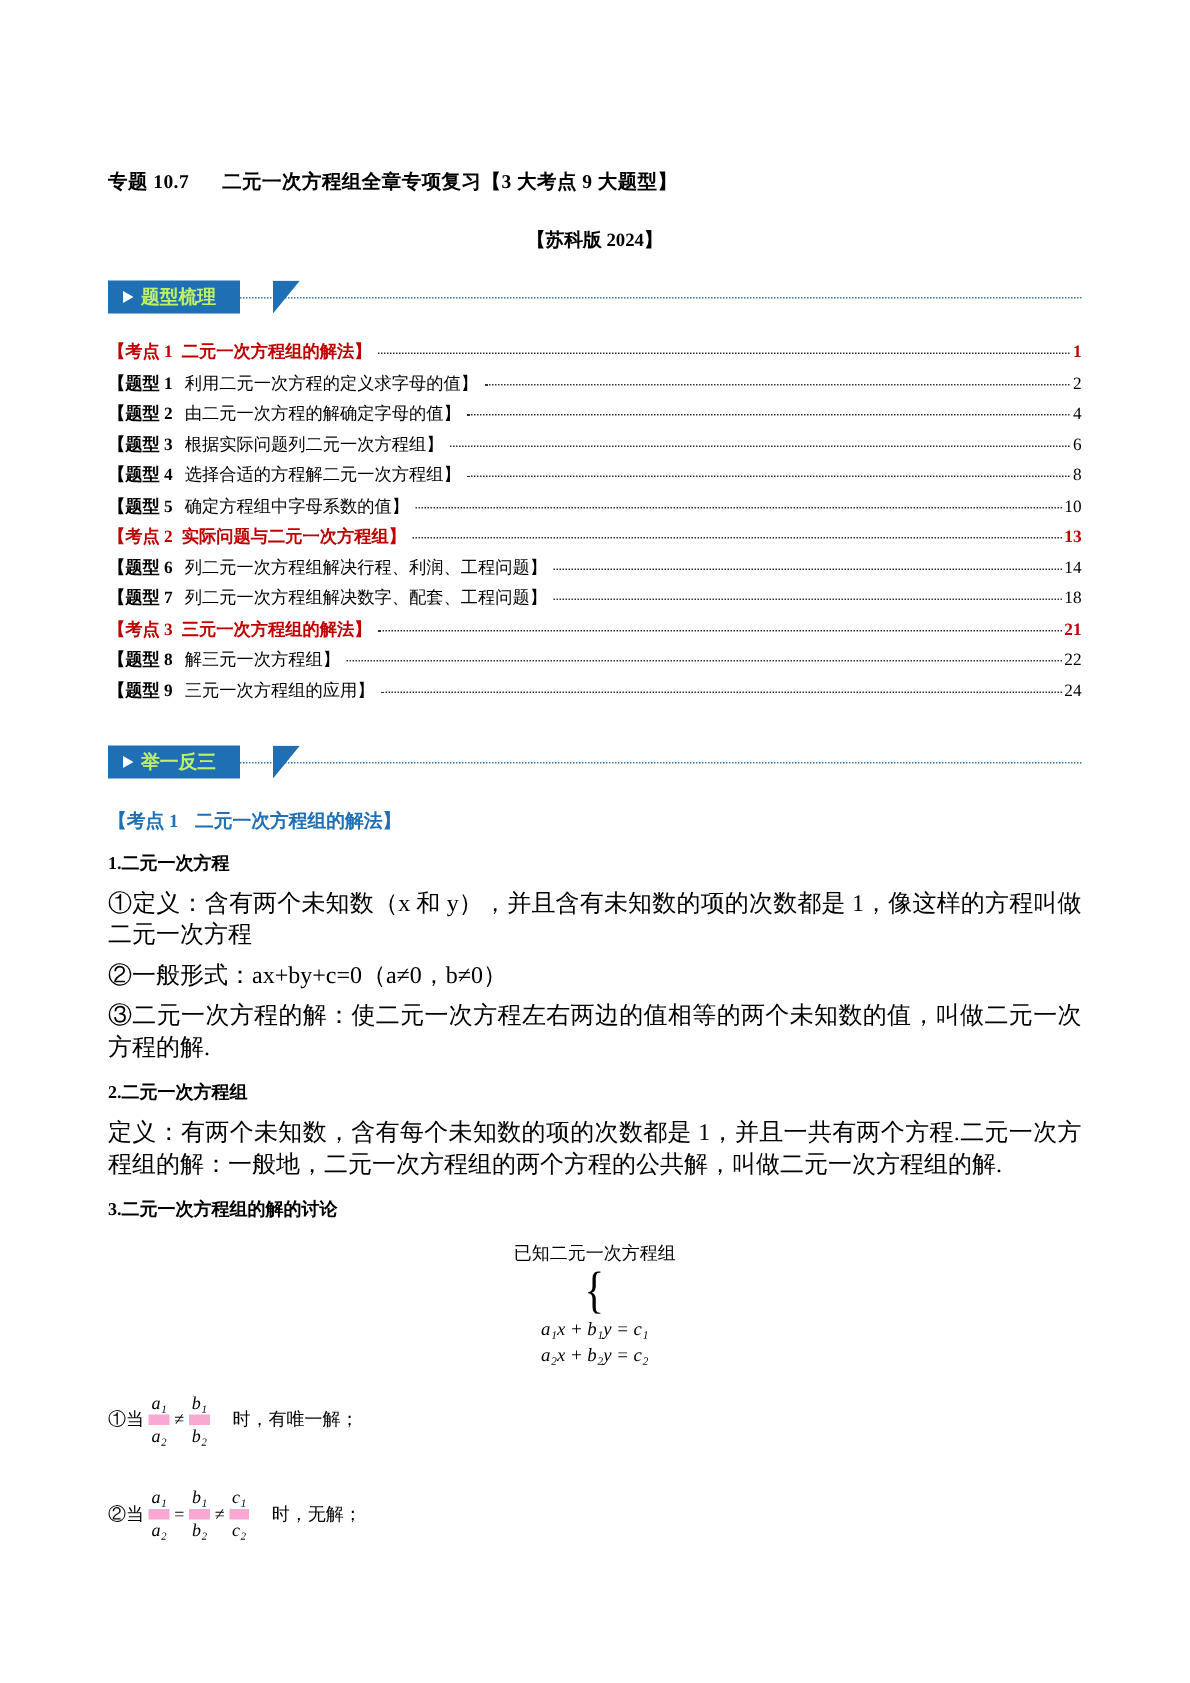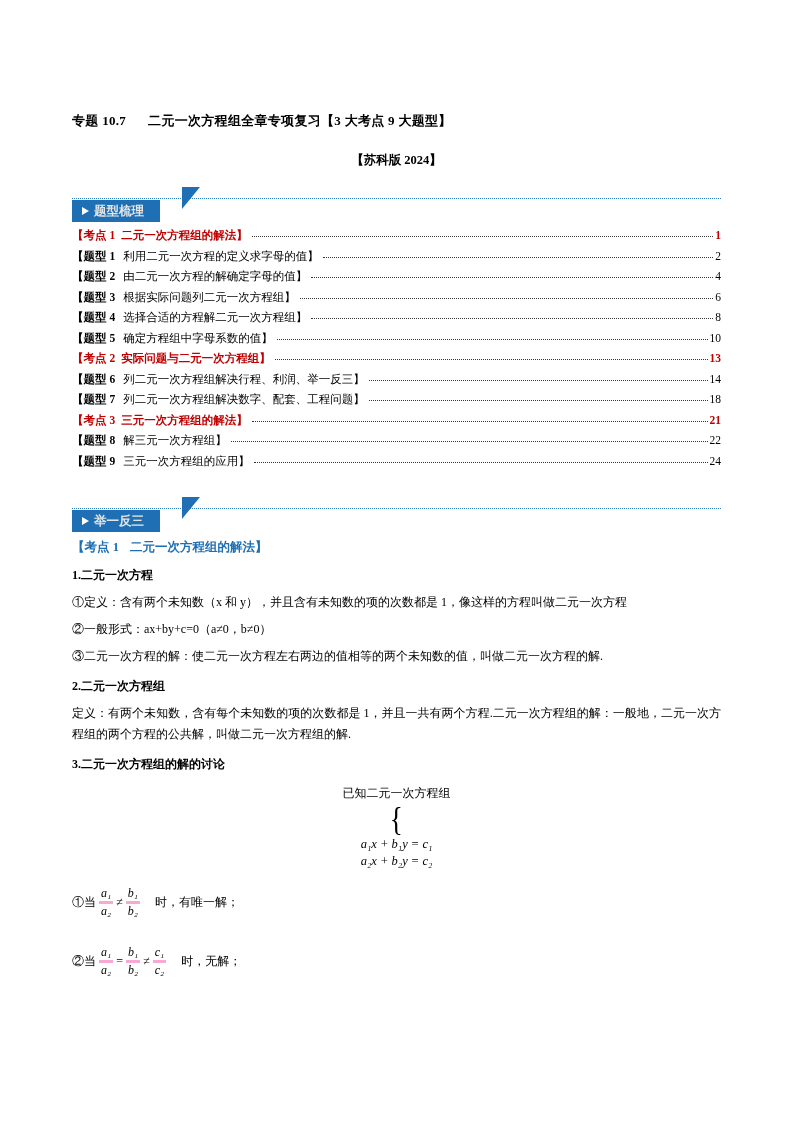--- a/index.html
+++ b/index.html
@@ -39,24 +39,24 @@
 
   
   .banner {
     position: relative;
     margin-top: 18px;
     height: 22px;
   }
   .banner-flag {
     position: absolute;
     left: 0;
-    top: 13px;
+    top: 0;
     height: 22px;
     background: #1f6fb4;
-    color: #e5e5e5;
+    color: #bef264;
     font-size: 12.5px;
     font-weight: bold;
     display: flex;
     align-items: center;
     padding: 0 16px 0 10px;
     box-sizing: border-box;
     z-index: 2;
   }
   .banner-flag .tri {
     display: inline-block;
@@ -117,21 +117,21 @@
 
   
   .kp-head {
     color: #1f6fb4;
     font-weight: bold;
     font-size: 12.5px;
     margin-top: 20px;
   }
   .kp-head .kp-name { margin-left: 8px; }
   .p {
-    font-size: 12px;
+    font-size: 16px;
     line-height: 21px;
     margin-top: 6px;
     text-align: justify;
   }
   .p-bold {
     font-size: 12px;
     font-weight: bold;
     line-height: 21px;
     margin-top: 9px;
   }
@@ -159,21 +159,21 @@
   }
   .frac {
     display: inline-block;
     vertical-align: middle;
     text-align: center;
     font-style: italic;
     font-size: 12px;
     line-height: 1.25;
     margin: 0 3px;
   }
-  .frac .num { border-bottom: 3px solid #f9a8d4; padding: 0 2px; display: block; }
+  .frac .num { border-bottom: 7px solid #f9a8d4; padding: 0 2px; display: block; }
   .frac .den { padding: 0 2px; display: block; }
   .cond-line {
     font-size: 12px;
     margin-top: 16px;
     display: flex;
     align-items: center;
   }
   .cond-line .txt { margin-left: 2px; padding-left: 10px; }
 </style>
 </head>
@@ -242,21 +242,21 @@
 
     <div class="toc-row toc-kp">
       <span>【考点 2</span>
       <span class="kp-name">实际问题与二元一次方程组】</span>
       <span class="lead"></span>
       <span class="pg">13</span>
     </div>
 
     <div class="toc-row toc-tx">
       <span class="tx-label">【题型 6</span>
-      <span class="tx-name">列二元一次方程组解决行程、利润、举一反三】</span>
+      <span class="tx-name">列二元一次方程组解决行程、利润、工程问题】</span>
       <span class="lead"></span>
       <span class="pg">14</span>
     </div>
 
     <div class="toc-row toc-tx">
       <span class="tx-label">【题型 7</span>
       <span class="tx-name">列二元一次方程组解决数字、配套、工程问题】</span>
       <span class="lead"></span>
       <span class="pg">18</span>
     </div>

